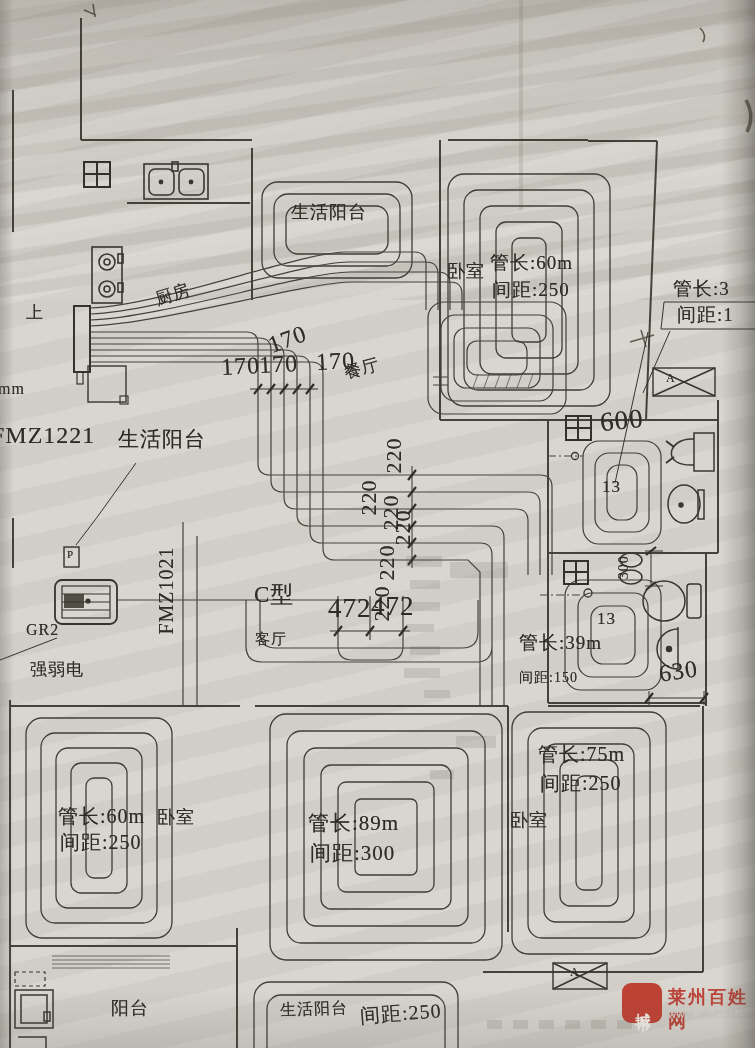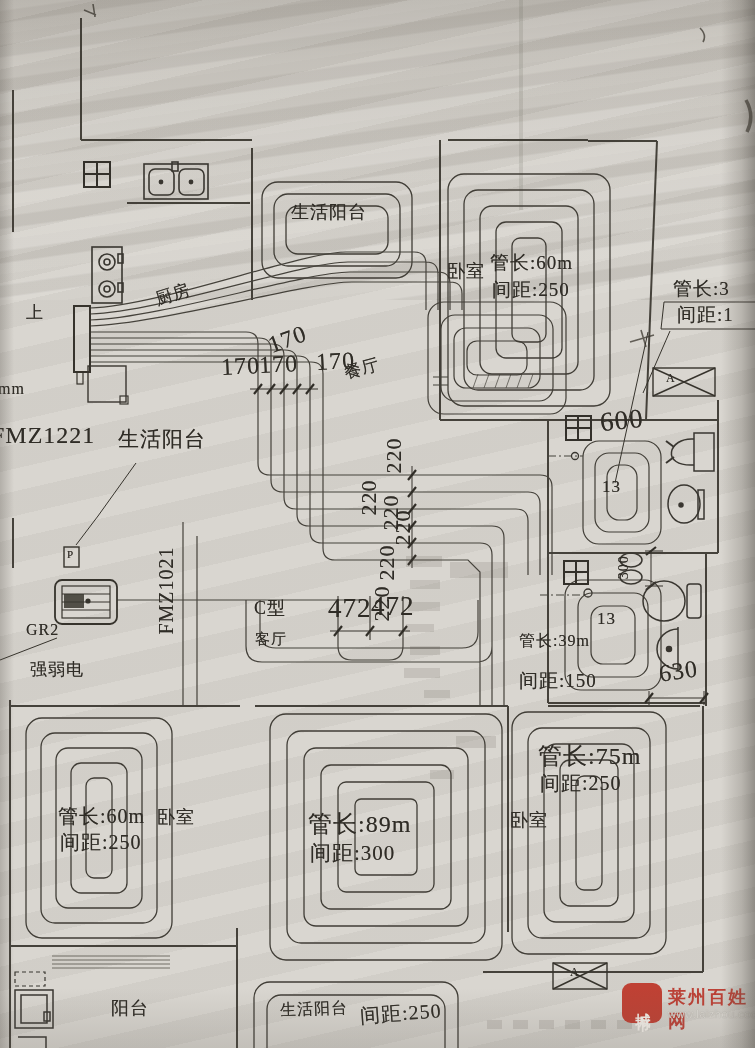--- a/index.html
+++ b/index.html
@@ -264,43 +264,43 @@
   <div class="lbl" style="left:316px;top:349px;font-size:24px;transform:rotate(-3deg)">170</div>
   <div class="lbl" style="left:344px;top:360px;font-size:17px;transform:rotate(-15deg)">餐厅</div>
   <div class="lbl" style="left:26px;top:304px;font-size:17px">上</div>
   <div class="lbl" style="left:-2px;top:381px;font-size:16px">mm</div>
   <div class="lbl" style="left:-9px;top:423px;font-size:24px">FMZ1221</div>
   <div class="lbl" style="left:118px;top:428px;font-size:21px">生活阳台</div>
   <div class="lbl" style="left:67px;top:549px;font-size:11px">P</div>
   <div class="lbl" style="left:26px;top:622px;font-size:16px">GR2</div>
   <div class="lbl" style="left:30px;top:661px;font-size:17px">强弱电</div>
   <div class="lbl rot90" style="left:111px;top:580px;width:110px;font-size:20px">FMZ1021</div>
-  <div class="lbl" style="left:254px;top:599px;font-size:18px">C型</div>
+  <div class="lbl" style="left:254px;top:583px;font-size:23px">C型</div>
   <div class="lbl" style="left:255px;top:632px;font-size:15px">客厅</div>
   <div class="lbl" style="left:328px;top:594px;font-size:27px">472</div>
   <div class="lbl" style="left:371px;top:592px;font-size:27px">472</div>
   <div class="lbl rot90" style="left:371px;top:444px;width:46px;font-size:22px">220</div>
   <div class="lbl rot90" style="left:346px;top:486px;width:46px;font-size:22px">220</div>
   <div class="lbl rot90" style="left:368px;top:501px;width:46px;font-size:22px">220</div>
   <div class="lbl rot90" style="left:380px;top:516px;width:46px;font-size:22px">220</div>
   <div class="lbl rot90" style="left:364px;top:551px;width:46px;font-size:22px">220</div>
   <div class="lbl rot90" style="left:359px;top:592px;width:46px;font-size:22px">220</div>
   <div class="lbl" style="left:600px;top:406px;font-size:27px;transform:rotate(-6deg)">600</div>
   <div class="lbl" style="left:602px;top:478px;font-size:17px">13</div>
   <div class="lbl" style="left:597px;top:610px;font-size:17px">13</div>
-  <div class="lbl" style="left:519px;top:633px;font-size:16px">管长:39m</div>
-  <div class="lbl" style="left:519px;top:671px;font-size:19px">间距:150</div>
+  <div class="lbl" style="left:519px;top:633px;font-size:19px">管长:39m</div>
+  <div class="lbl" style="left:519px;top:671px;font-size:14px">间距:150</div>
   <div class="lbl" style="left:659px;top:659px;font-size:24px;transform:rotate(-8deg)">630</div>
   <div class="lbl rot90" style="left:601px;top:560px;width:46px;font-size:14px">300</div>
   <div class="lbl" style="left:58px;top:806px;font-size:20px">管长:60m</div>
   <div class="lbl" style="left:60px;top:832px;font-size:20px">间距:250</div>
   <div class="lbl" style="left:157px;top:808px;font-size:18px">卧室</div>
-  <div class="lbl" style="left:308px;top:812px;font-size:24px">管长:89m</div>
+  <div class="lbl" style="left:308px;top:812px;font-size:21px">管长:89m</div>
   <div class="lbl" style="left:310px;top:842px;font-size:21px">间距:300</div>
-  <div class="lbl" style="left:538px;top:744px;font-size:24px">管长:75m</div>
+  <div class="lbl" style="left:538px;top:744px;font-size:20px">管长:75m</div>
   <div class="lbl" style="left:540px;top:773px;font-size:20px">间距:250</div>
   <div class="lbl" style="left:510px;top:811px;font-size:18px">卧室</div>
   <div class="lbl" style="left:111px;top:999px;font-size:18px">阳台</div>
   <div class="lbl" style="left:280px;top:1001px;font-size:16px;transform:rotate(-2deg)">生活阳台</div>
   <div class="lbl" style="left:360px;top:1003px;font-size:20px;transform:rotate(-4deg)">间距:250</div>
   <div class="lbl" style="left:666px;top:372px;font-size:12px">A</div>
   <div class="lbl" style="left:570px;top:966px;font-size:12px">A</div>
 
   <div class="wm-seal">
       <span>城市</span>

